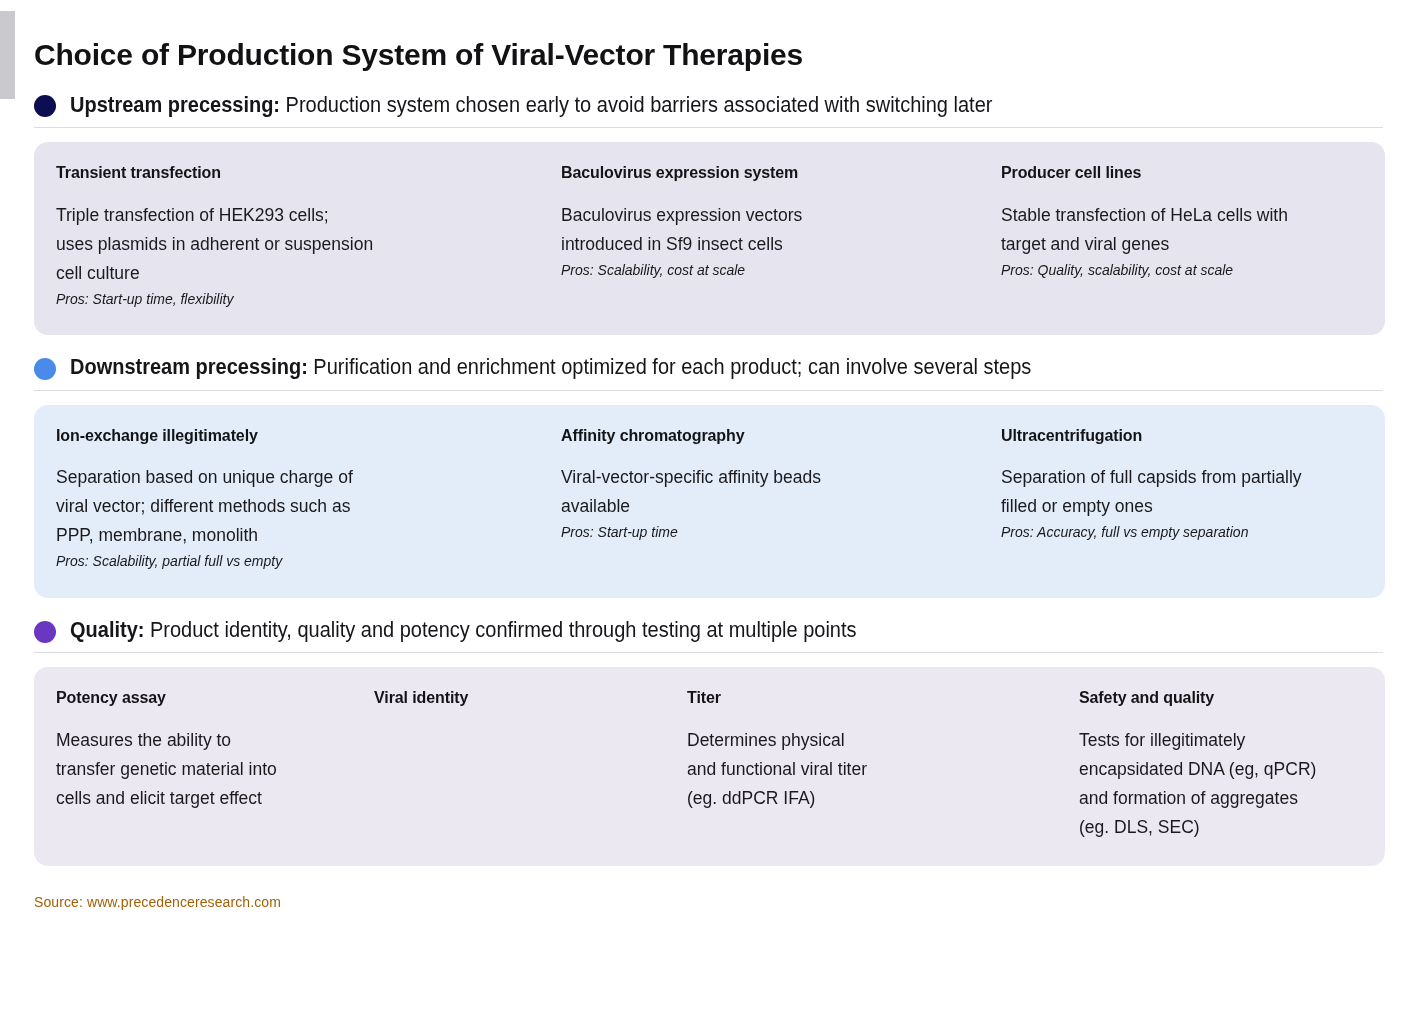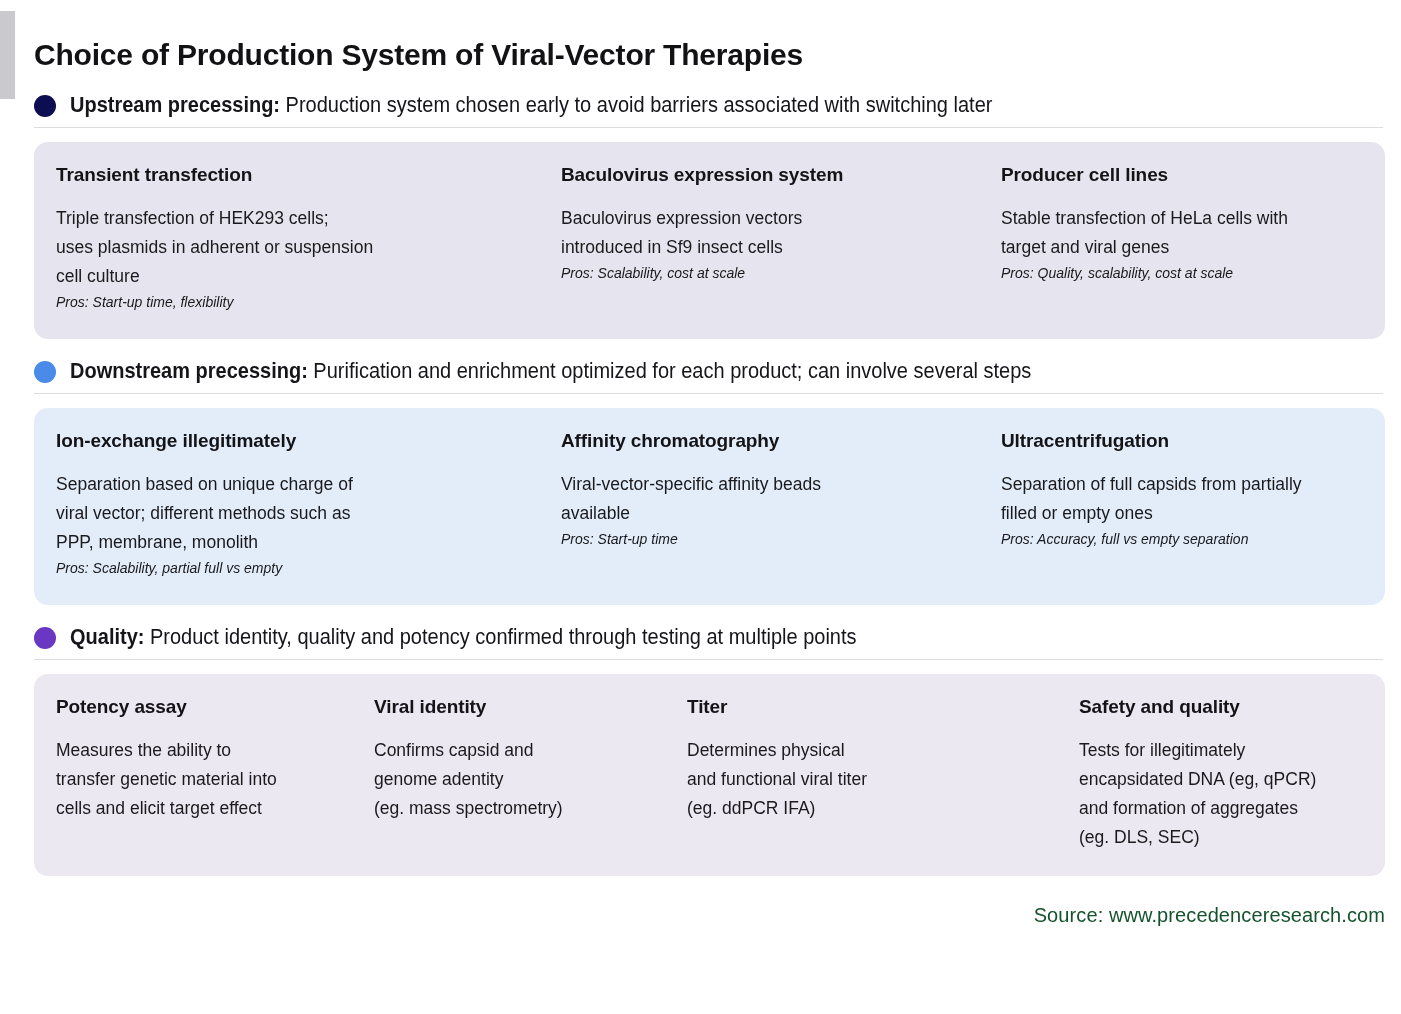--- a/index.html
+++ b/index.html
@@ -111,21 +111,21 @@
   .panel.three .col:nth-child(1) { width: 505px; }
   .panel.three .col:nth-child(2) { width: 440px; }
   .panel.three .col:nth-child(3) { width: 406px; }
   
   .panel.four .col:nth-child(1) { width: 318px; }
   .panel.four .col:nth-child(2) { width: 313px; }
   .panel.four .col:nth-child(3) { width: 392px; }
   .panel.four .col:nth-child(4) { width: 328px; }
 
   .col-title {
-    font-size: 19px;
+    font-size: 16px;
     font-weight: bold;
     color: #141417;
     margin: 0 0 18px 0;
     line-height: 1.15;
     letter-spacing: -0.1px;
   }
   .col-body {
     font-size: 17.5px;
     line-height: 1.66;
     color: #1a1a1d;
@@ -136,23 +136,23 @@
     font-size: 14px;
     line-height: 1.66;
     color: #1a1a1d;
     font-style: italic;
     margin: 0;
     white-space: pre-line;
   }
 
   
   .source {
-    text-align: right;
-    font-size: 20px;
-    color: #14532d;
+    text-align: left;
+    font-size: 14px;
+    color: #a16207;
     padding-top: 28px;
     letter-spacing: 0.1px;
   }
 </style>
 </head>
 <body>
 
 <div id="infographic">
 
   <div class="edge-marker"></div>
@@ -222,23 +222,20 @@
 
     <div class="panel quality four">
       <div class="col">
         <p class="col-title">Potency assay</p>
         <p class="col-body">Measures the ability to
 transfer genetic material into
 cells and elicit target effect</p>
       </div>
       <div class="col">
         <p class="col-title">Viral identity</p>
-        <p class="col-body">Confirms capsid and
-genome adentity
-(eg. mass spectrometry)</p>
       </div>
       <div class="col">
         <p class="col-title">Titer</p>
         <p class="col-body">Determines physical
 and functional viral titer
 (eg. ddPCR IFA)</p>
       </div>
       <div class="col">
         <p class="col-title">Safety and quality</p>
         <p class="col-body">Tests for illegitimately

